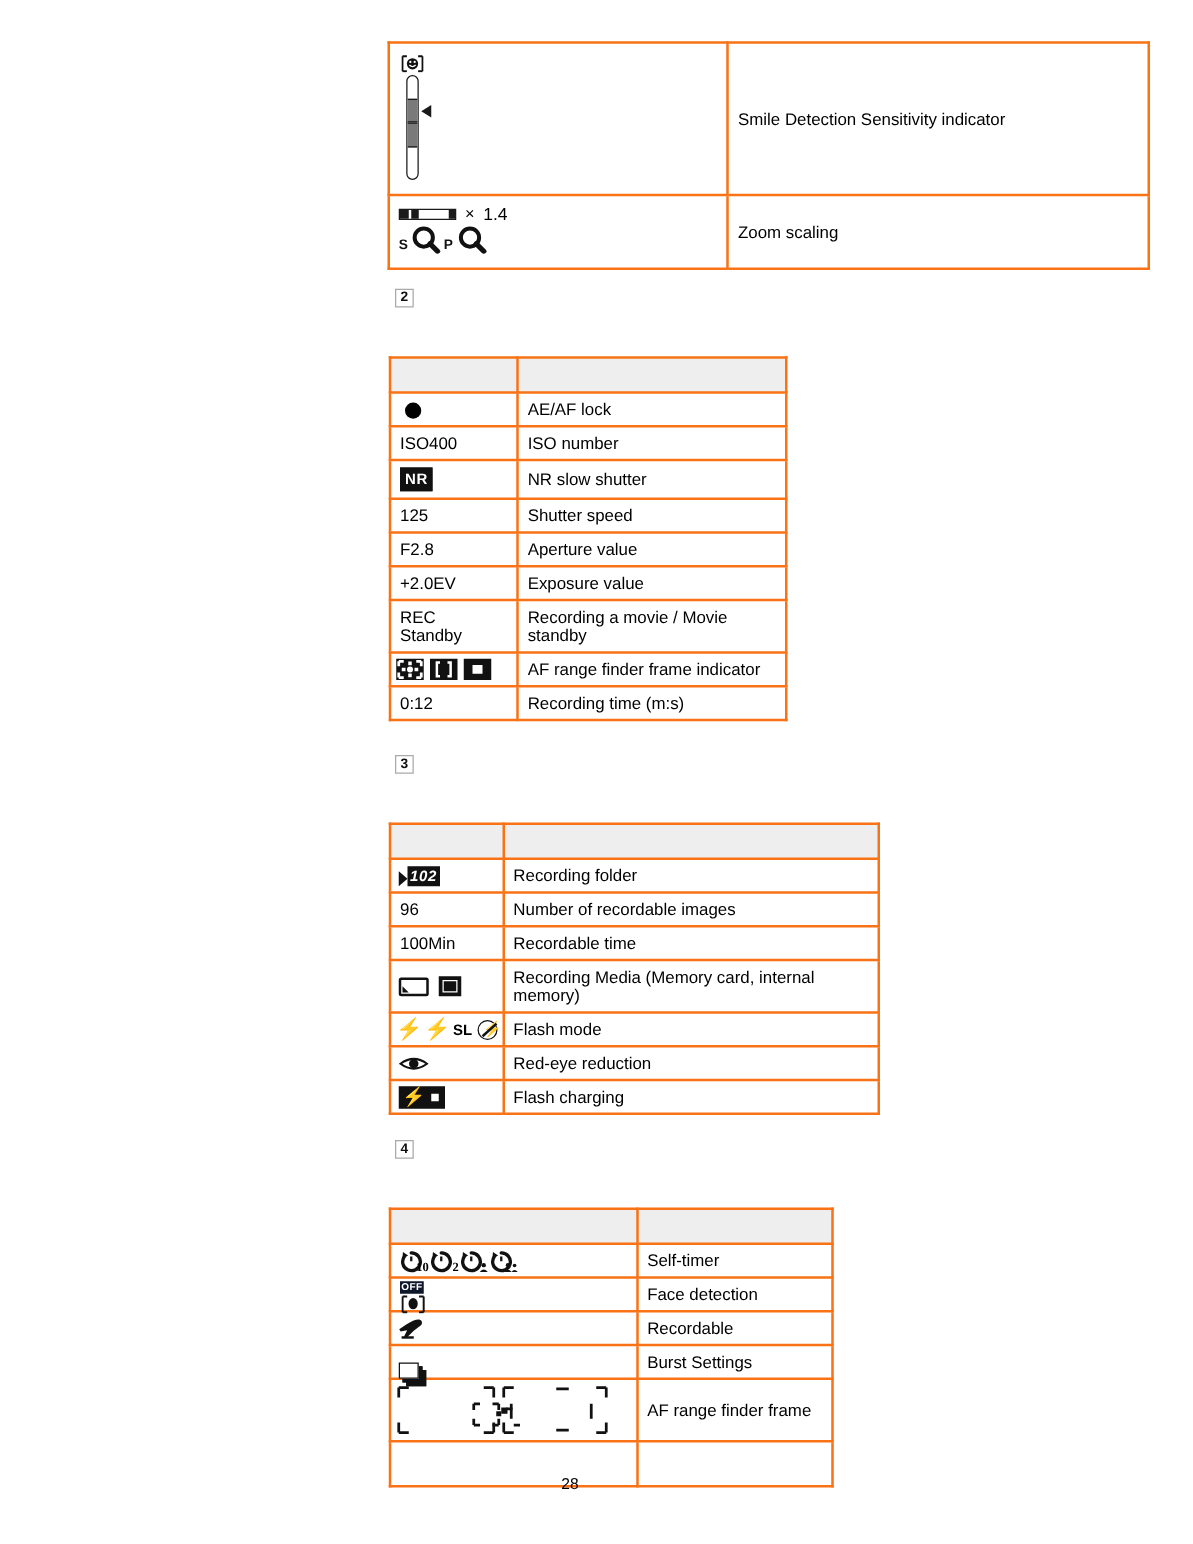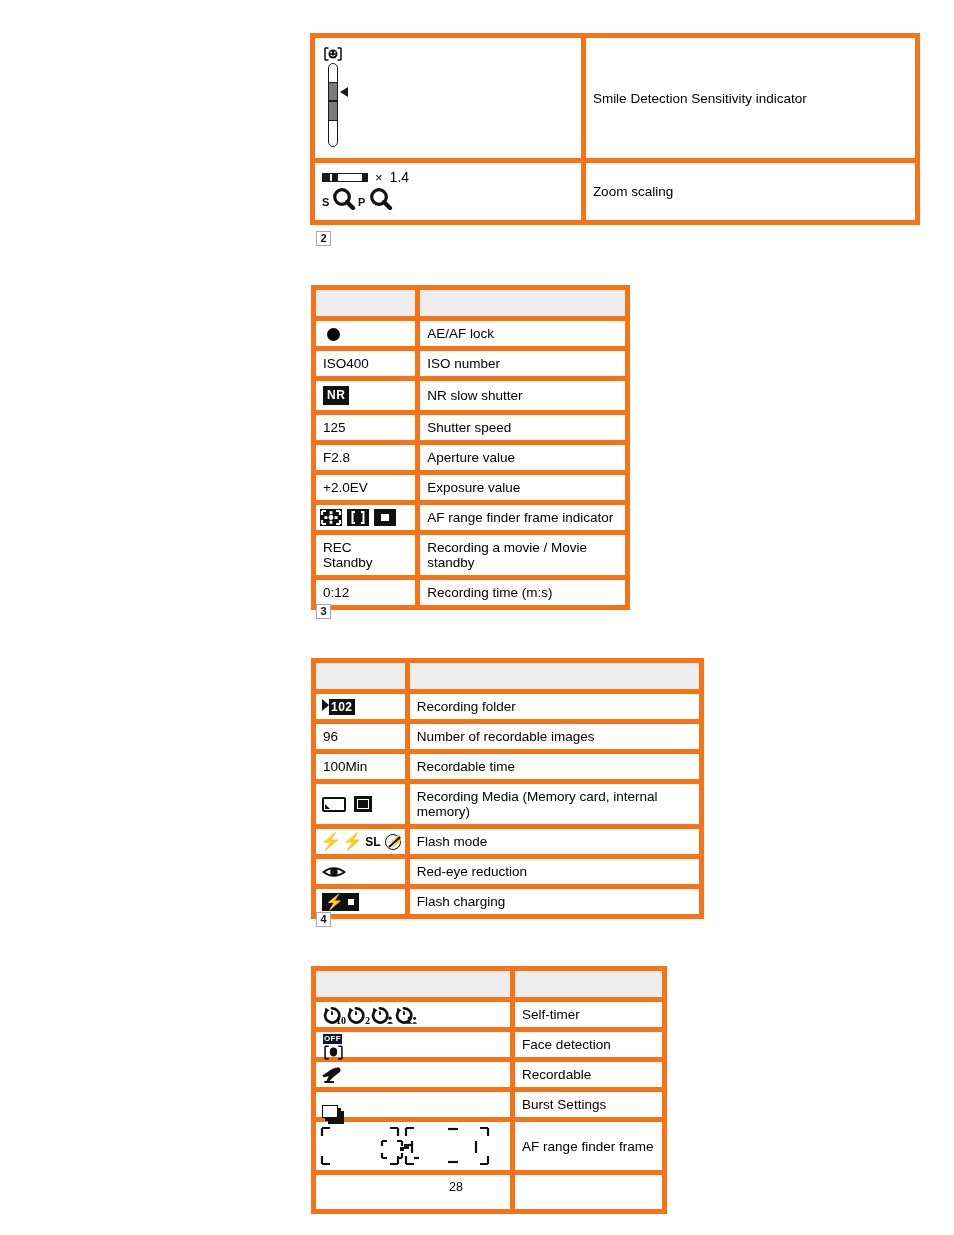--- a/index.html
+++ b/index.html
@@ -40,21 +40,21 @@
   }
 
   
   table.spec {
     position: absolute;
     border-collapse: collapse;
     background: #fff;
     font-size: 13.5px;
   }
   table.spec td, table.spec th {
-    border: 5px solid #f97316;
+    border: 2px solid #f97316;
     padding: 5px 7px;
     vertical-align: middle;
     text-align: left;
     font-weight: normal;
   }
   table.spec tr.hdr td {
     background: #eeeeee;
     height: 18px;
     padding: 4px 7px;
   }
@@ -178,21 +178,21 @@
   
   .af-trio { display: flex; gap: 5px; align-items: center; }
   .af-box {
     width: 22px; height: 17px;
     background: #111;
     position: relative;
   }
   .af-box svg { display: block; }
 
   
-  .folder-ico { display: flex; align-items: flex-start; }
+  .folder-ico { display: flex; align-items: flex-end; font-style: italic; }
   .folder-ico .arw {
     width: 0; height: 0;
     border-top: 6px solid transparent;
     border-bottom: 6px solid transparent;
     border-left: 7px solid #111;
   }
   .folder-ico .num {
     background: #111; color: #fff;
     font-size: 12px; font-weight: bold;
     line-height: 14px; padding: 1px 2px;
@@ -411,20 +411,26 @@
         <td class="c1">F2.8</td>
         <td class="c2"><span>Aperture value</span></td>
       </tr>
 
       <tr>
         <td class="c1">+2.0EV</td>
         <td class="c2"><span>Exposure value</span></td>
       </tr>
 
       <tr>
+        <td class="c1 lbl">REC
+Standby</td>
+        <td class="c2"><span>Recording a movie / Movie standby</span></td>
+      </tr>
+
+      <tr>
         <td class="c1" style="padding:3px 4px;">
           <span class="af-trio">
             <span class="af-box">
               <svg width="22" height="17" viewBox="0 0 22 17">
                 <path d="M2,2 L2,6 M2,2 L6,2 M20,2 L20,6 M20,2 L16,2 M2,15 L2,11 M2,15 L6,15 M20,15 L20,11 M20,15 L16,15" stroke="#fff" stroke-width="2.2" fill="none"></path>
                 <circle cx="11" cy="8.5" r="2.4" fill="#fff"></circle>
                 <rect x="9.6" y="2.2" width="2.8" height="3" fill="#fff"></rect>
                 <rect x="9.6" y="11.8" width="2.8" height="3" fill="#fff"></rect>
                 <rect x="4.4" y="7.2" width="3" height="2.8" fill="#fff"></rect>
                 <rect x="14.6" y="7.2" width="3" height="2.8" fill="#fff"></rect>
@@ -436,26 +442,20 @@
               </svg>
             </span>
             <span class="af-box">
               <svg width="22" height="17" viewBox="0 0 22 17">
                 <rect x="7" y="5" width="8" height="7" fill="#fff"></rect>
               </svg>
             </span>
           </span>
         </td>
         <td class="c2"><span>AF range finder frame indicator</span></td>
-      </tr>
-
-      <tr>
-        <td class="c1 lbl">REC
-Standby</td>
-        <td class="c2"><span>Recording a movie / Movie standby</span></td>
       </tr>
 
       <tr>
         <td class="c1">0:12</td>
         <td class="c2"><span>Recording time (m:s)</span></td>
       </tr>
     </tbody>
   </table>
 
   <div class="sec-badge" style="left:316px; top:604px;">3</div>

